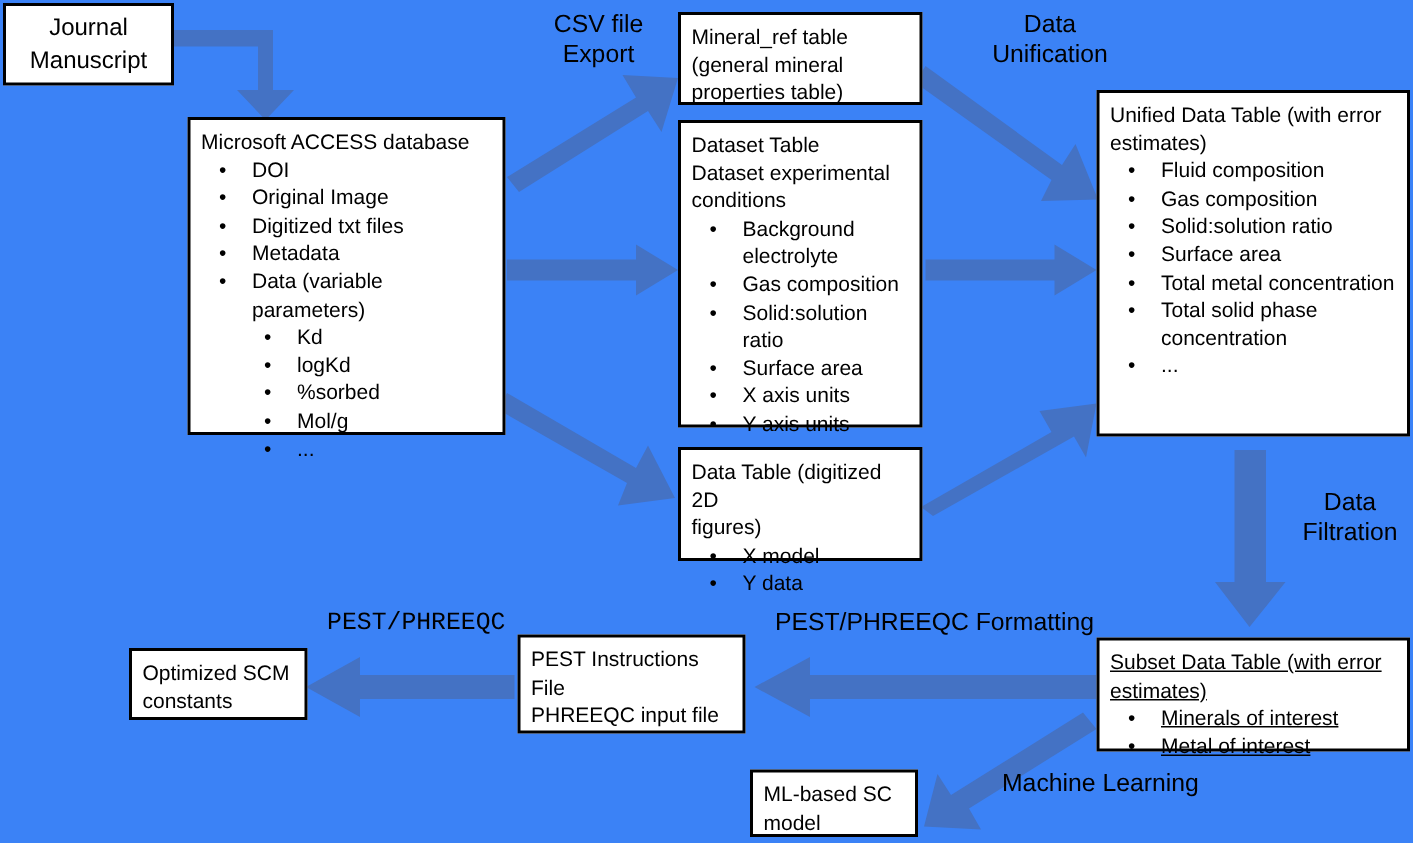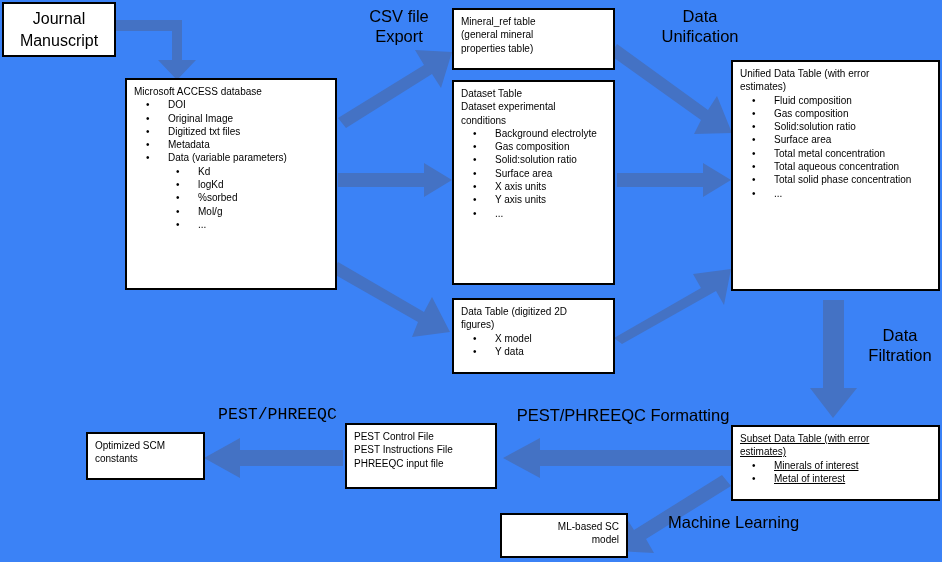--- a/index.html
+++ b/index.html
@@ -16,21 +16,21 @@
     height: 562px;
     background: #3b82f6;
     overflow: hidden;
   }
   .box {
     position: absolute;
     box-sizing: border-box;
     border: 2px solid #000000;
     background: #ffffff;
     color: #000000;
-    font-size: 10px;
+    font-size: 14px;
     line-height: 1.33;
     padding: 5px 7px;
     z-index: 3;
   }
   .box.centered {
     display: flex;
     flex-direction: column;
     align-items: center;
     justify-content: center;
     text-align: center;
@@ -177,47 +177,45 @@
 
   <div class="box" style="left:731px; top:60px; width:209px; height:231px;">
     <span class="hdr">Unified Data Table (with error</span>
     <span class="hdr">estimates)</span>
     <ul>
       <li>Fluid composition</li>
       <li>Gas composition</li>
       <li>Solid:solution ratio</li>
       <li>Surface area</li>
       <li>Total metal concentration</li>
-      <li>Total aqueous concentration</li>
       <li>Total solid phase concentration</li>
       <li>...</li>
     </ul>
   </div>
 
   <div class="box" style="left:731px; top:425px; width:209px; height:76px;text-decoration:underline;">
     <span class="hdr">Subset Data Table (with error</span>
     <span class="hdr">estimates)</span>
     <ul>
       <li>Minerals of interest</li>
       <li>Metal of interest</li>
     </ul>
   </div>
 
   <div class="box" style="left:345px; top:423px; width:152px; height:66px;">
-    <span class="hdr">PEST Control File</span>
     <span class="hdr">PEST Instructions File</span>
     <span class="hdr">PHREEQC input file</span>
   </div>
 
   <div class="box" style="left:86px; top:432px; width:119px; height:48px;">
     <span class="hdr">Optimized SCM</span>
     <span class="hdr">constants</span>
   </div>
 
-  <div class="box" style="left:500px; top:513px; width:128px; height:45px;text-align:right;">
+  <div class="box" style="left:500px; top:513px; width:112px; height:45px;">
     <span class="hdr">ML-based SC</span>
     <span class="hdr">model</span>
   </div>
 
   <div class="label" style="left:344px; top:6px; width:110px;">CSV file
 Export</div>
 
   <div class="label" style="left:645px; top:6px; width:110px;">Data
 Unification</div>
 

